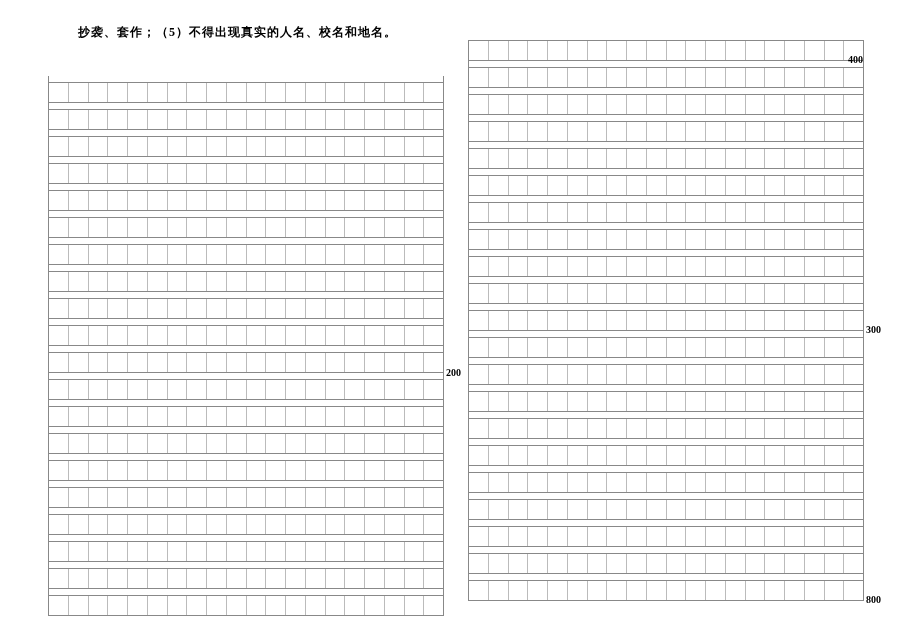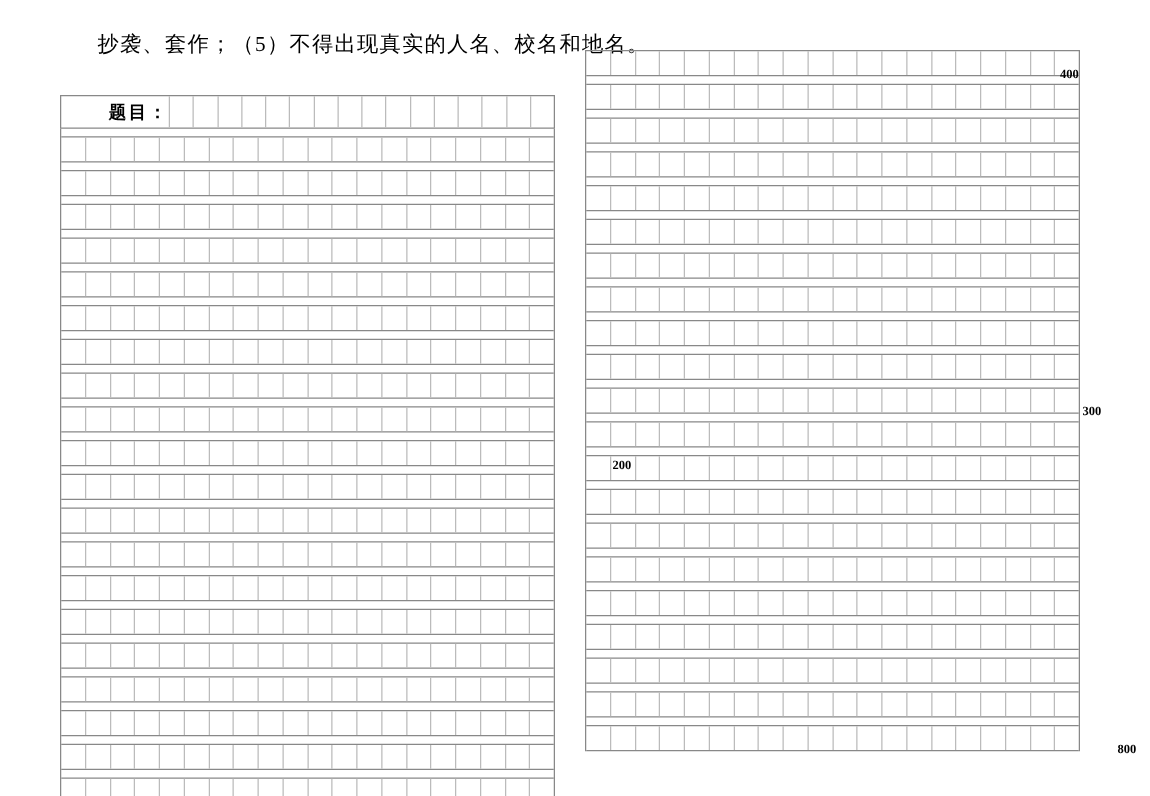--- a/index.html
+++ b/index.html
@@ -7,23 +7,23 @@
       width: 920px;
       height: 637px;
       background: #fff;
       font-family: "SimSun", "宋体", serif;
       position: relative;
     }
     .instruction {
       position: absolute;
       top: 24px;
       left: 78px;
-      font-size: 17px;
+      font-size: 12px;
       color: #000;
-      font-weight: normal;
+      font-weight: bold;
       letter-spacing: 1px;
     }
     .columns {
       position: absolute;
       top: 40px;
       left: 48px;
       display: flex;
       gap: 24px;
     }
     .col {
@@ -80,41 +80,20 @@
     }
   </style>
 </head>
 <body>
 
 <div class="instruction">抄袭、套作；（5）不得出现真实的人名、校名和地名。</div>
 
 <div class="columns">
 
   <div class="col colA">
-    <div class="title-row">
-      <span class="title-label">题目：</span>
-      <div class="title-cells" id="title-cells">
-          <div class="cell"></div>
-          <div class="cell"></div>
-          <div class="cell"></div>
-          <div class="cell"></div>
-          <div class="cell"></div>
-          <div class="cell"></div>
-          <div class="cell"></div>
-          <div class="cell"></div>
-          <div class="cell"></div>
-          <div class="cell"></div>
-          <div class="cell"></div>
-          <div class="cell"></div>
-          <div class="cell"></div>
-          <div class="cell"></div>
-          <div class="cell"></div>
-          <div class="cell"></div>
-        </div>
-    </div>
     <div class="grid" id="gridA">
         <div class="gap-row"></div>
         <div class="grow">
           <div class="cell"></div>
           <div class="cell"></div>
           <div class="cell"></div>
           <div class="cell"></div>
           <div class="cell"></div>
           <div class="cell"></div>
           <div class="cell"></div>
@@ -563,21 +542,21 @@
           <div class="cell"></div>
           <div class="cell"></div>
           <div class="cell"></div>
           <div class="cell"></div>
           <div class="cell"></div>
           <div class="cell"></div>
           <div class="cell"></div>
           <div class="cell"></div>
         </div>
       </div>
-    <div class="marker" id="mk200" style="left: 398px; top: 327px; margin-left: 44px;">200</div>
+    <div class="marker" id="mk200" style="left: 398px; top: 327px;">200</div>
   </div>
 
   <div class="col">
     <div class="grid top-border" id="gridB">
         <div class="grow">
           <div class="cell"></div>
           <div class="cell"></div>
           <div class="cell"></div>
           <div class="cell"></div>
           <div class="cell"></div>
@@ -1053,15 +1032,15 @@
           <div class="cell"></div>
           <div class="cell"></div>
           <div class="cell"></div>
           <div class="cell"></div>
           <div class="cell"></div>
           <div class="cell"></div>
         </div>
       </div>
     <div class="marker" id="mk400" style="left: 380px; top: 14px;">400</div>
     <div class="marker" id="mk600" style="left: 398px; top: 284px;">300</div>
-    <div class="marker" id="mk800" style="left: 398px; top: 554px; margin-left: 28px;">800</div>
+    <div class="marker" id="mk800" style="left: 398px; top: 554px;">800</div>
   </div>
 </div>
 
 </body></html>

